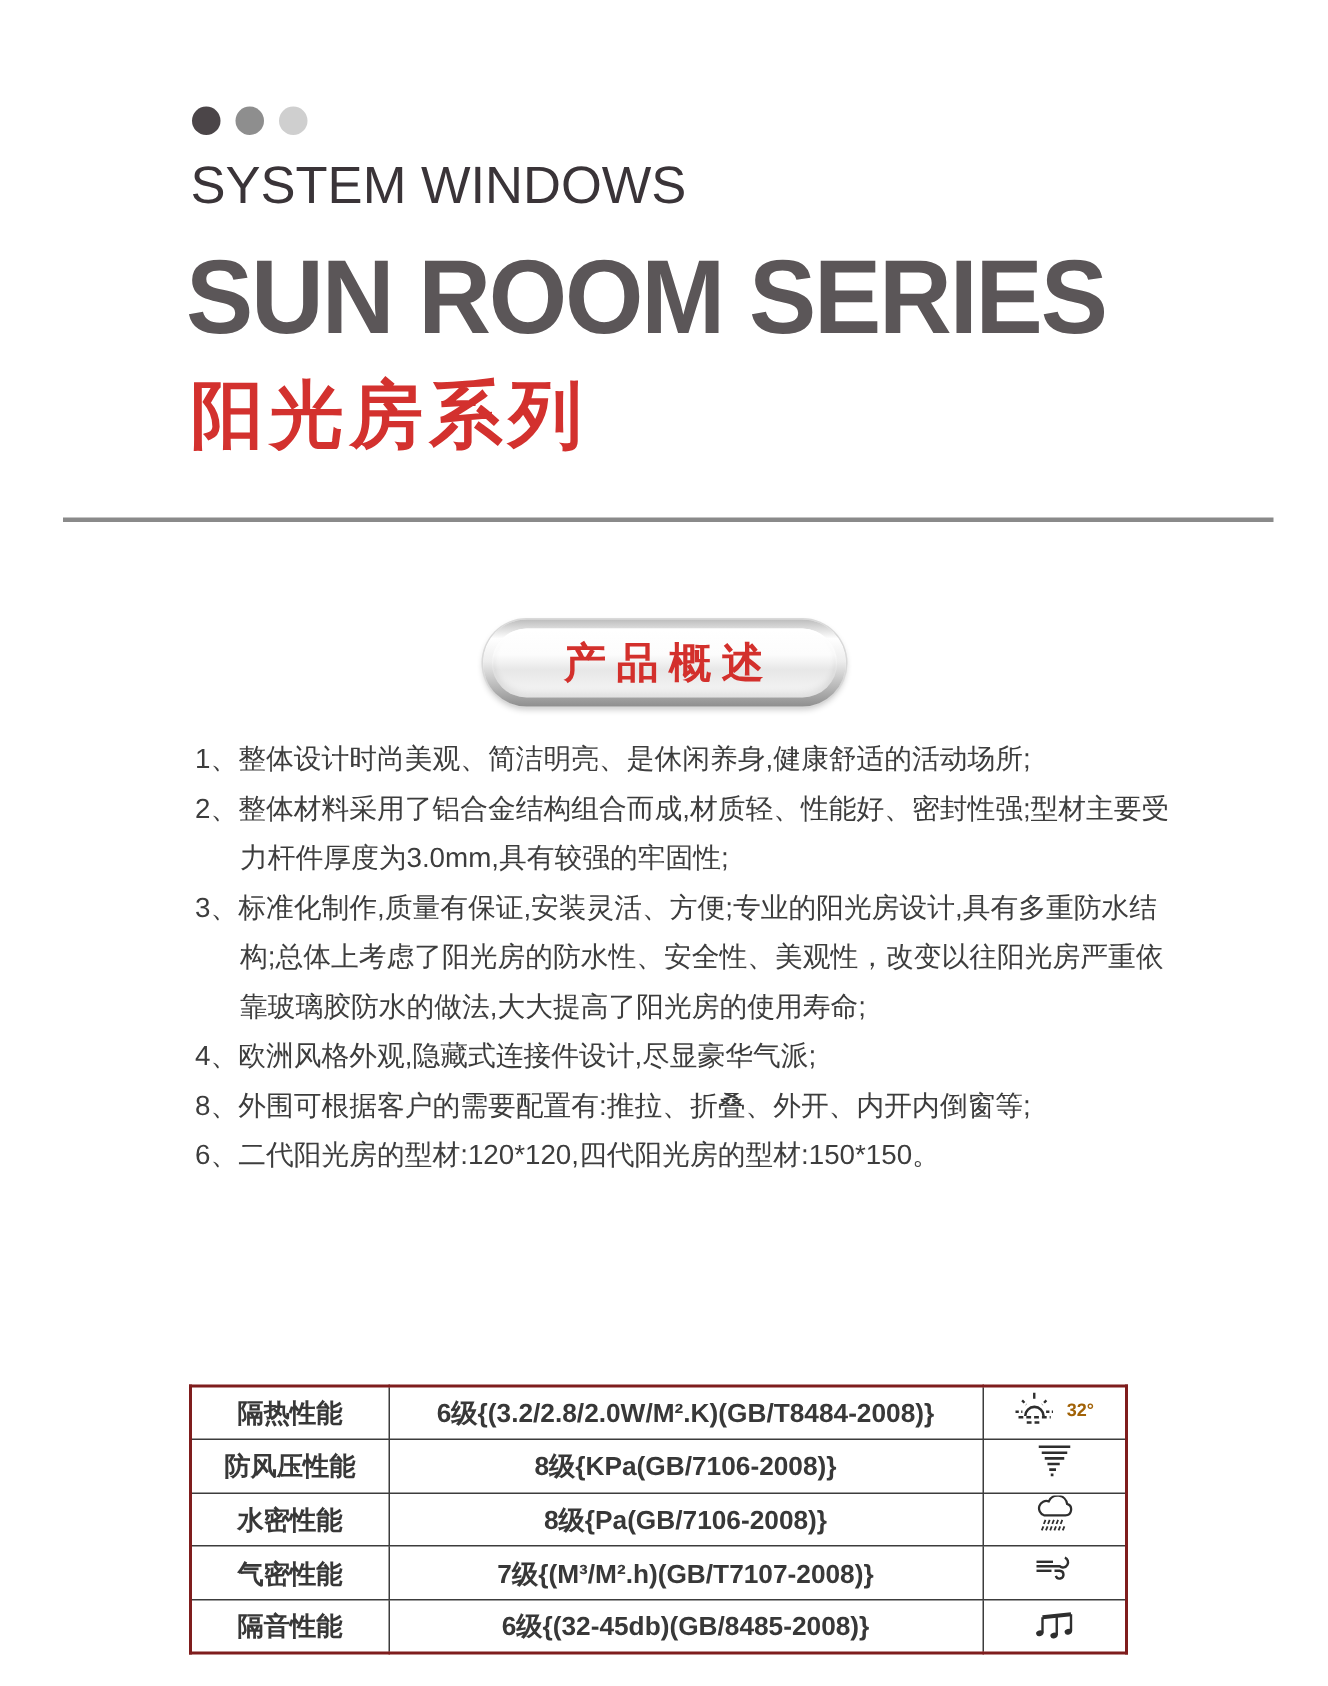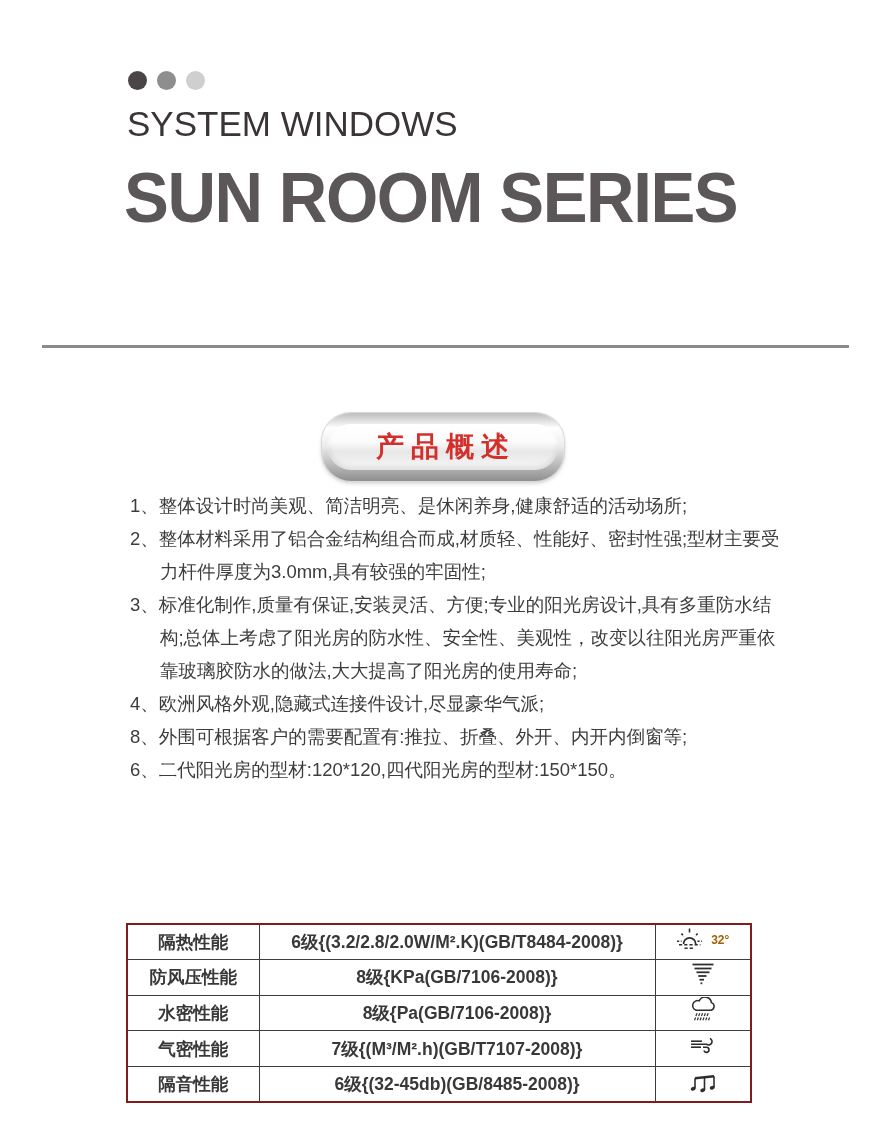--- a/index.html
+++ b/index.html
@@ -32,21 +32,21 @@
     font-size:49px; font-weight:700; color:#d3312e; letter-spacing:4px;
   }
   .divider {
     position:absolute; left:42px; top:329px; width:807px; height:2.5px;
     background:#8a8a8a; border:none;
   }
 
   
   .pill {
     position:absolute; left:50%; transform:translateX(-50%);
-    width:242px; height:68px; border-radius:29px;
+    width:242px; height:58px; border-radius:29px;
     background:linear-gradient(180deg,#bdbdbd 0%,#ffffff 22%,#ededed 48%,#8f8f8f 100%);
     box-shadow:0 0 0 1px #d9d9d9, 0 2px 4px rgba(0,0,0,.22);
     display:flex; align-items:center; justify-content:center;
   }
   .pill-1 { top:397px; }
   .pill-2 { top:817px; }
   .pill-inner {
     width:230px; height:46px; border-radius:23px;
     background:linear-gradient(180deg,#ffffff 0%,#fcfcfc 38%,#e7e7e7 60%,#f7f7f7 100%);
     box-shadow:inset 0 2px 2px rgba(255,255,255,.95), inset 0 -3px 5px rgba(0,0,0,.10);
@@ -90,20 +90,21 @@
 <div class="page">
 
   <div class="dots">
     <span class="dot dot-1"></span>
     <span class="dot dot-2"></span>
     <span class="dot dot-3"></span>
   </div>
 
   <div class="kicker">SYSTEM WINDOWS</div>
   <div class="title-en">SUN ROOM SERIES</div>
+  <div class="title-cn">阳光房系列</div>
   <hr class="divider">
 
   <div class="pill pill-1">
     <div class="pill-inner">
       <span class="pill-label">产品概述</span>
     </div>
   </div>
 
   <ul class="overview-list">
     <li>1、整体设计时尚美观、简洁明亮、是休闲养身,健康舒适的活动场所;</li>

